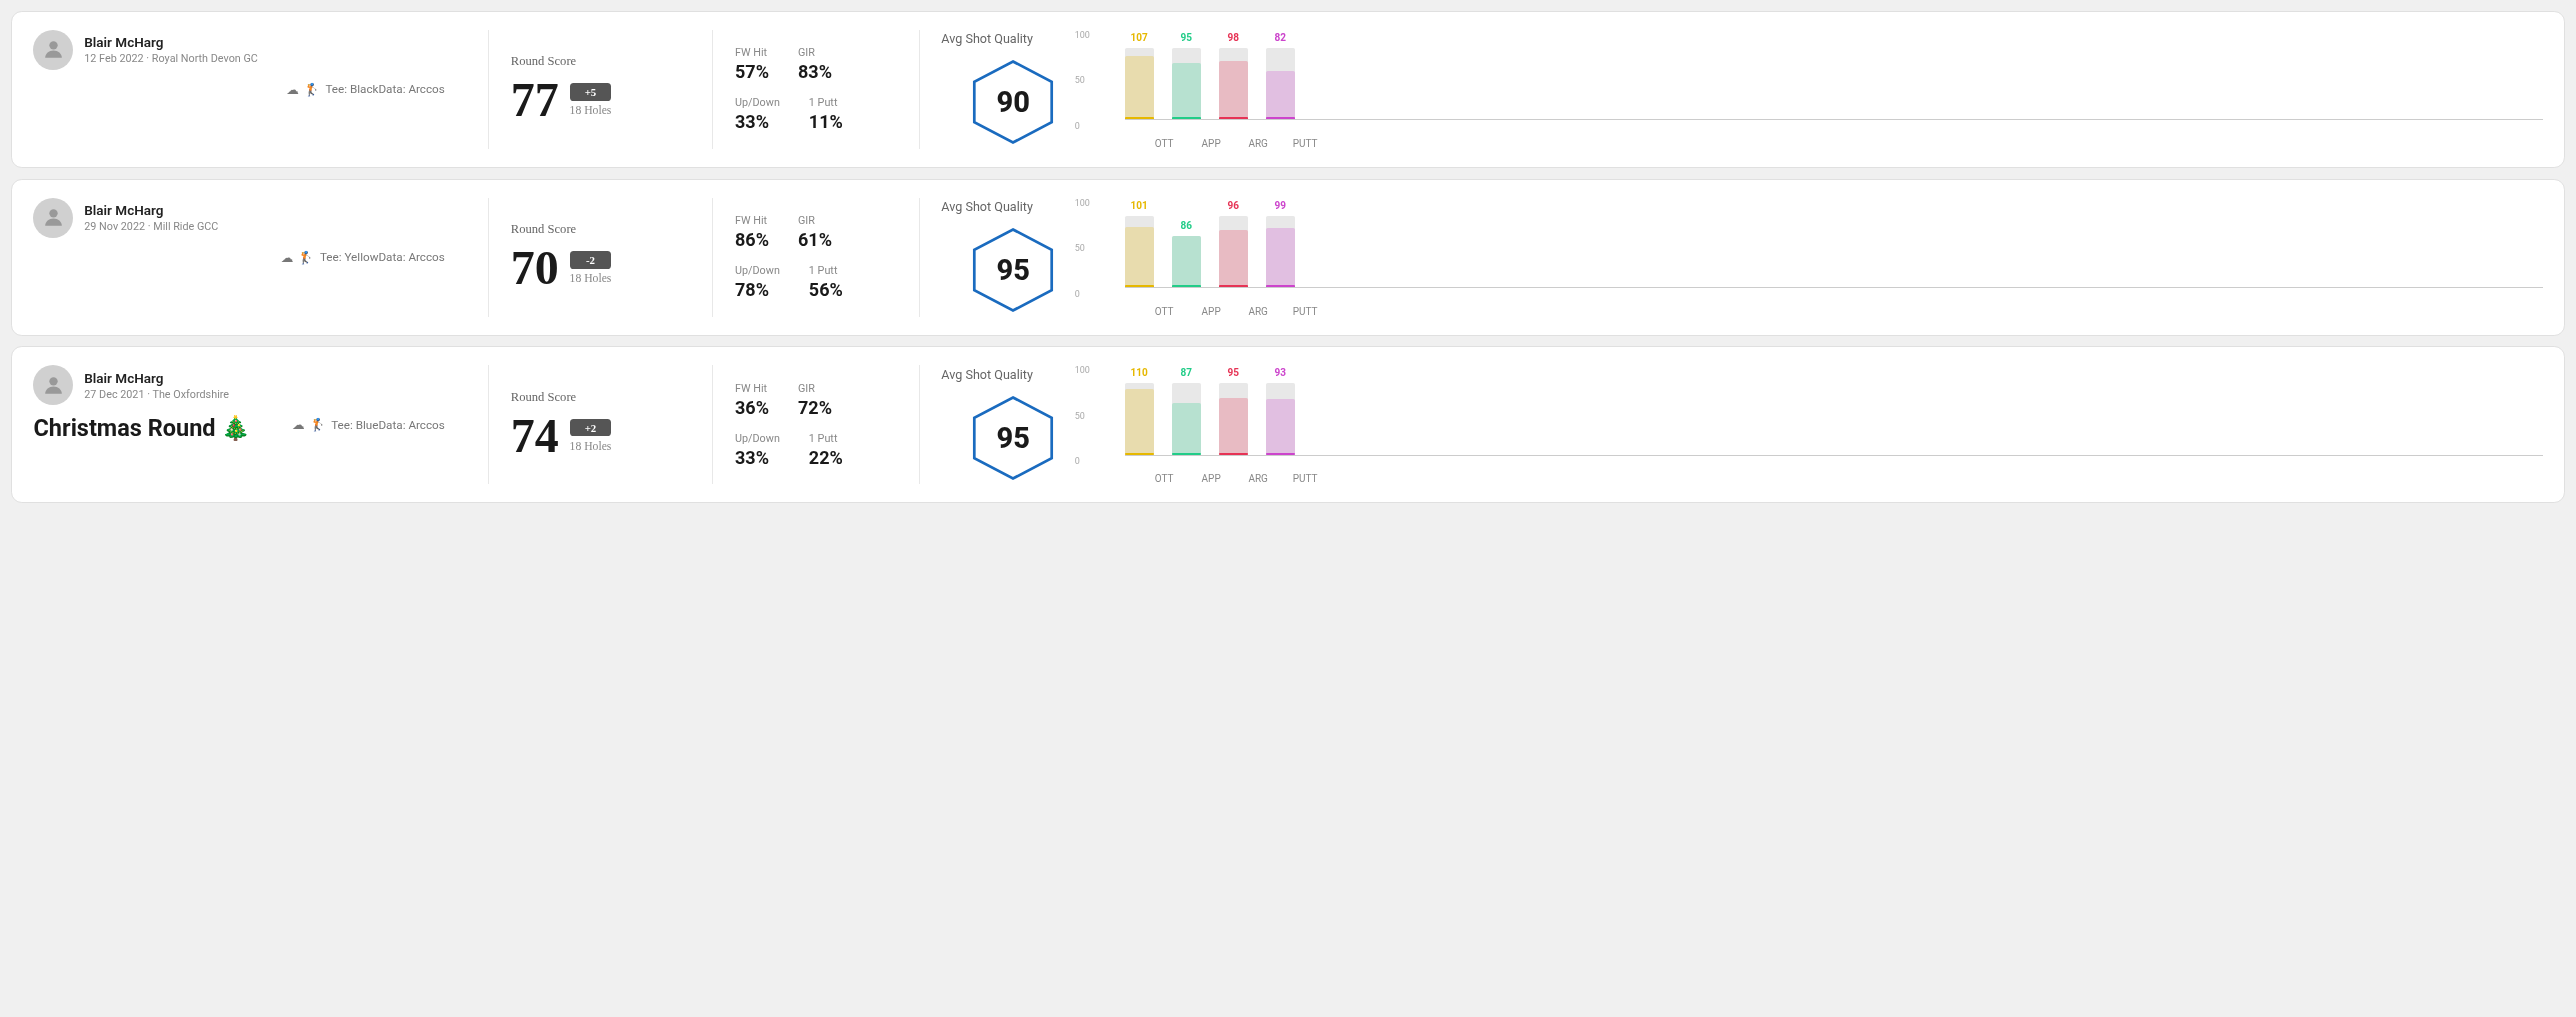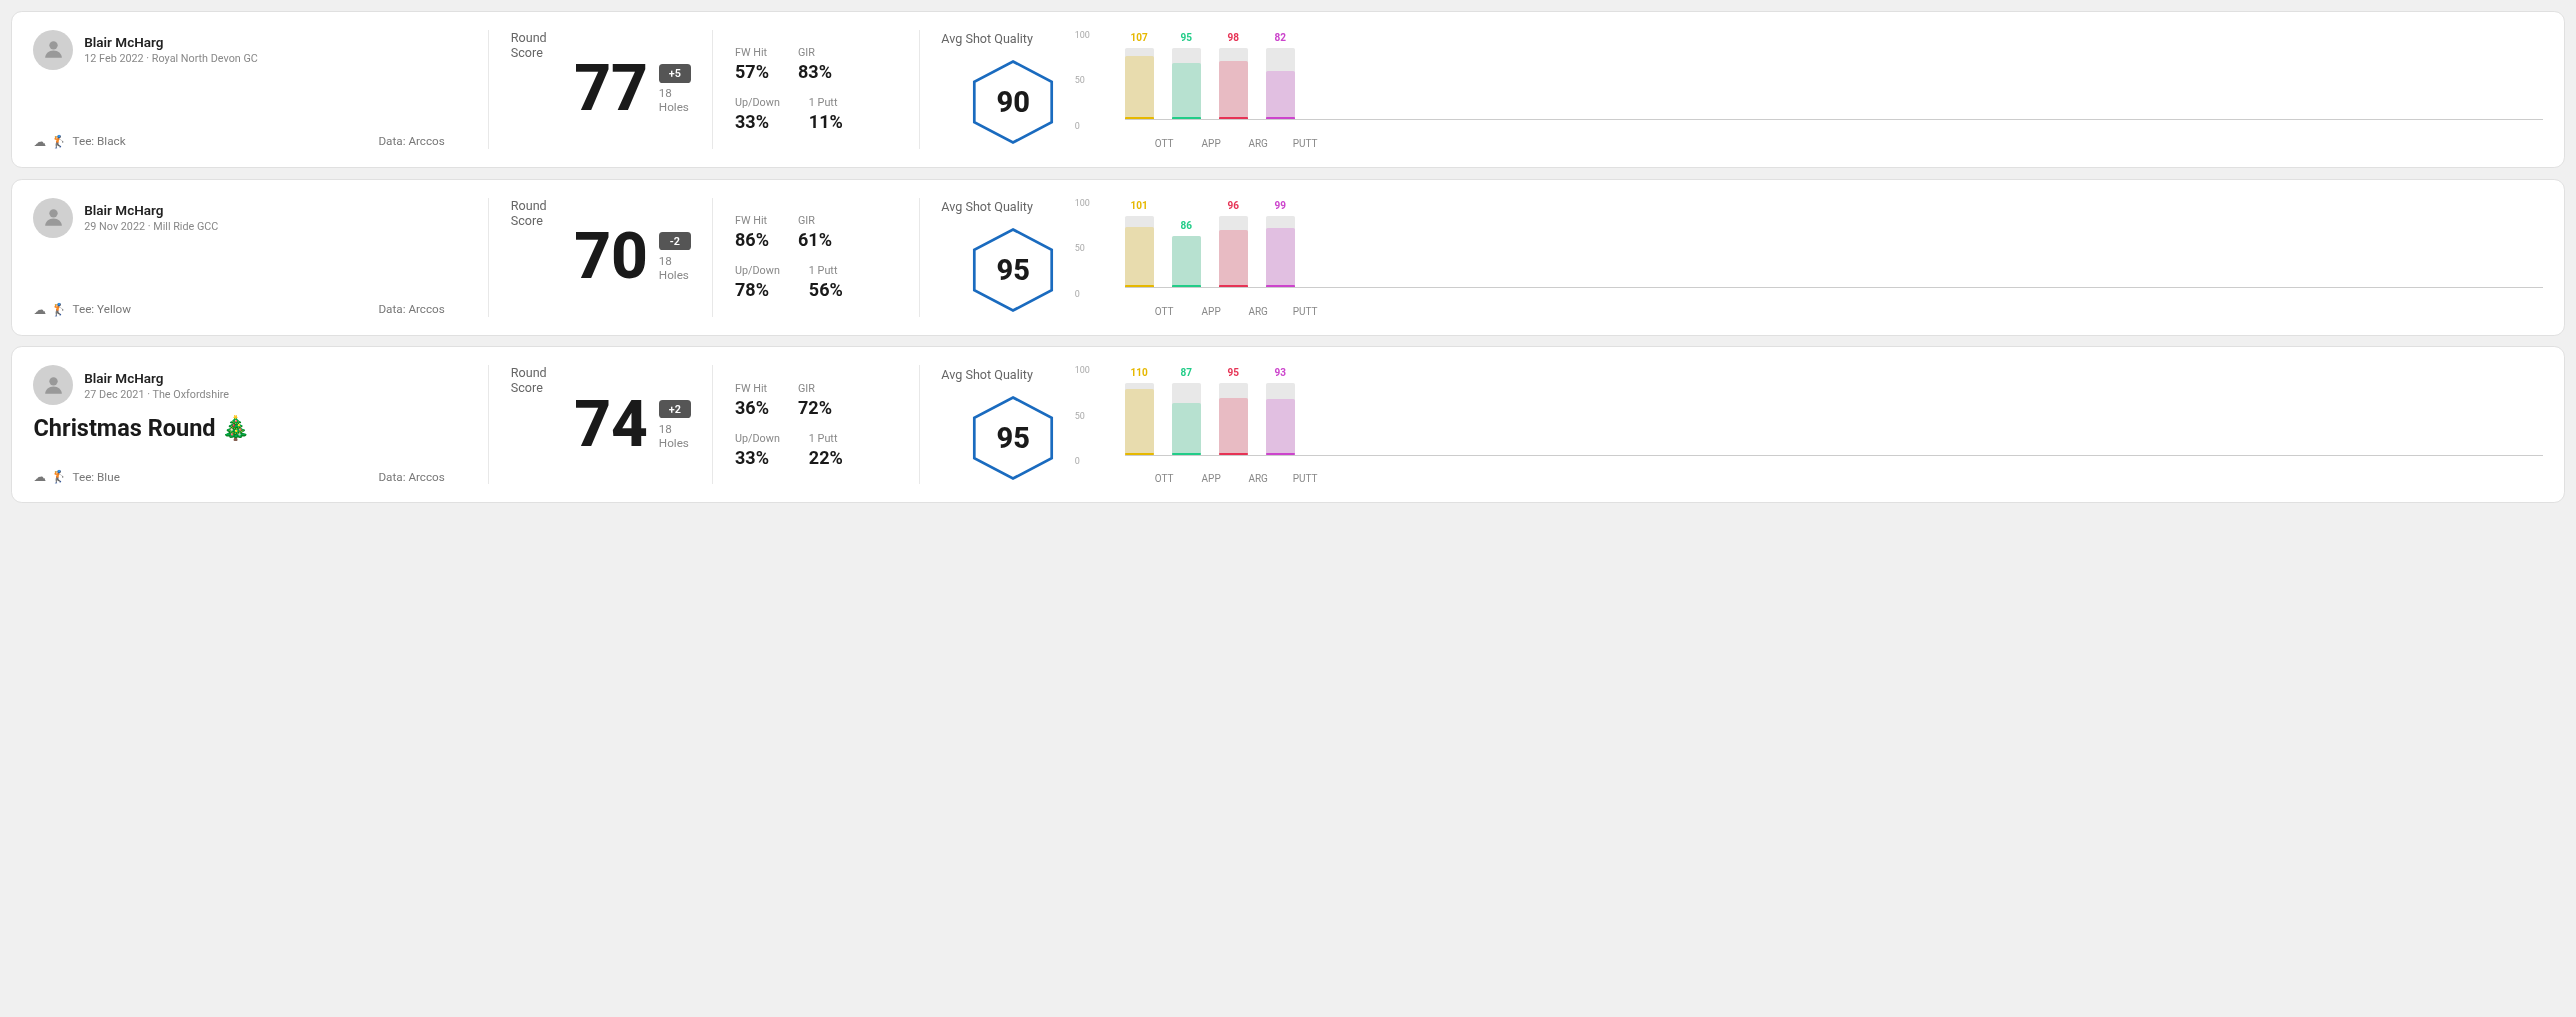--- a/index.html
+++ b/index.html
@@ -18,21 +18,20 @@
       border: 0.9px solid #e0e0e0;
       padding: 18px 21.7px;
       display: flex;
       align-items: stretch;
       gap: 0;
     }
 
     .left-section {
       flex: 0 0 433px;
       display: flex;
-      flex-direction: column;
       justify-content: space-between;
       padding-right: 21.7px;
     }
 
     .user-info {
       display: flex;
       align-items: center;
       gap: 10.8px;
       margin-bottom: 9px;
     }
@@ -91,38 +90,39 @@
 
     .divider {
       width: 0.9px;
       background: #e8e8e8;
       margin: 0 21.7px;
     }
 
     .score-section {
       flex: 0 0 180px;
       display: flex;
-      flex-direction: row;
+      flex-direction: column;
       justify-content: center;
+      font-family: Liberation Serif, serif;
     }
 
     .score-label {
       font-size: 12.6px;
       color: #666;
       margin-bottom: 7.2px;
     }
 
     .score-row {
       display: flex;
       align-items: center;
       gap: 10.8px;
     }
 
     .score-number {
-      font-size: 64px;
+      font-size: 48px;
       font-weight: 800;
       color: #1a1a1a;
       line-height: 1;
     }
 
     .score-badge {
       display: flex;
       flex-direction: column;
       gap: 3.6px;
     }

